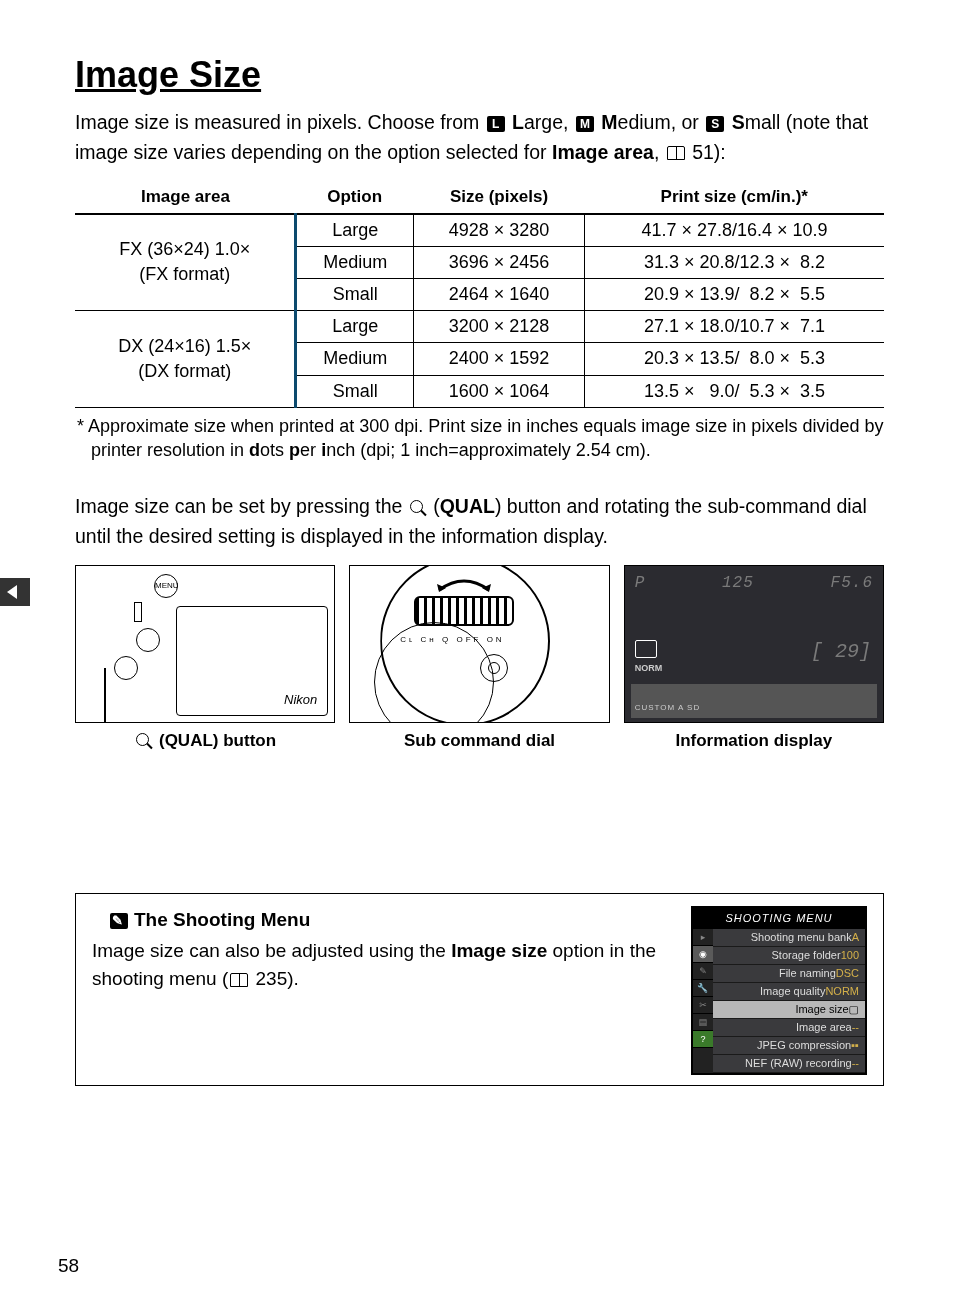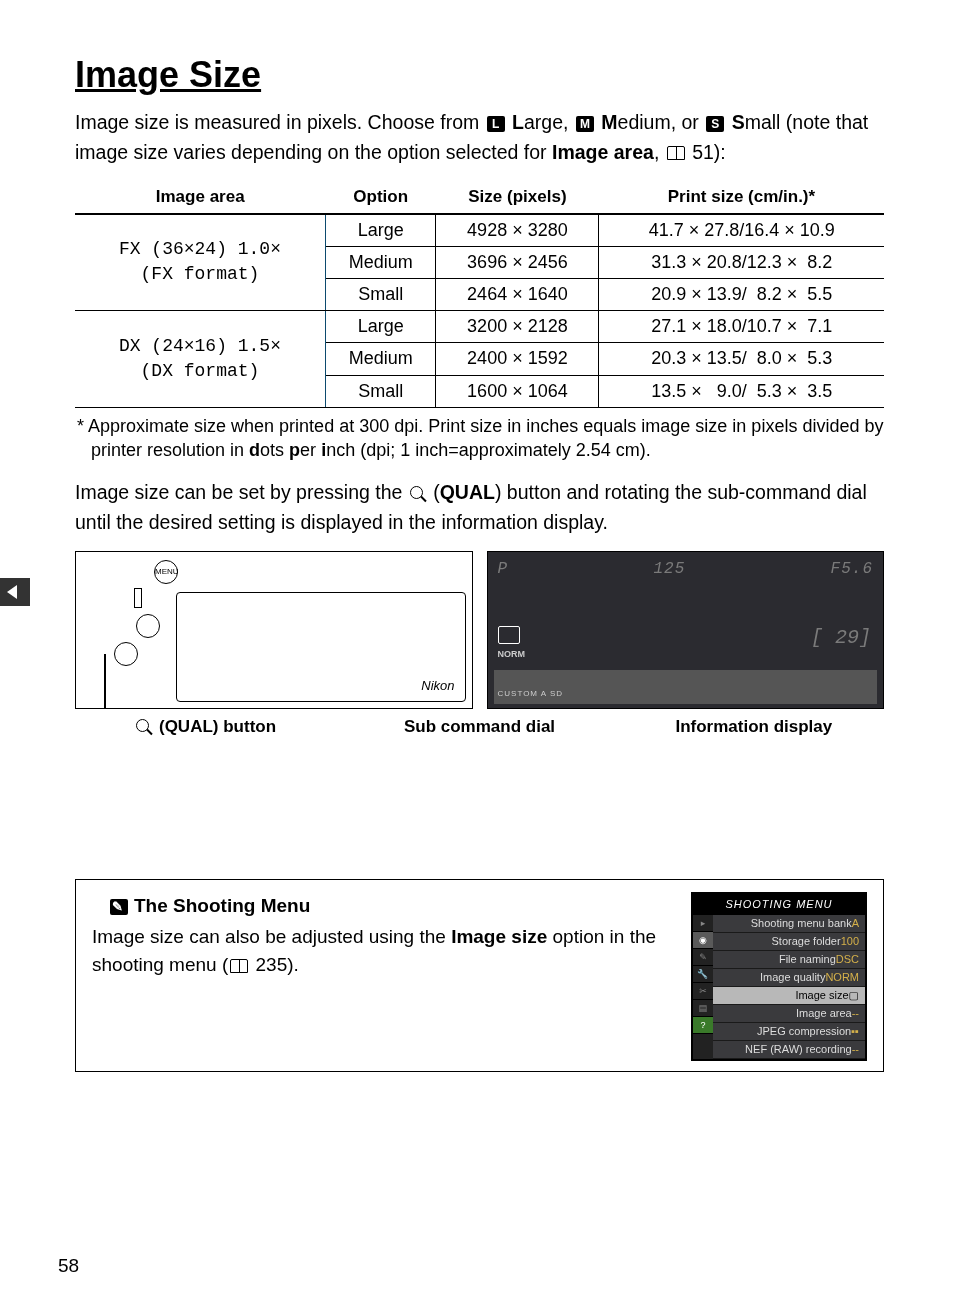--- a/index.html
+++ b/index.html
@@ -59,29 +59,29 @@
     font-weight: bold;
     font-size: 17px;
     padding: 4px 6px;
     border-bottom: 2px solid #000;
   }
   table.main td {
     padding: 3px 6px;
     text-align: center;
     border-bottom: 1px solid #000;
   }
-  table.main td.area { border-right: 1px solid #0c4a6e; font-family: Liberation Mono, monospace; }
+  table.main td.area { border-right: 3px solid #0c4a6e; }
   table.main td.opt { border-right: 1px solid #000; }
   table.main td.px { border-right: 1px solid #000; }
   table.main td.print { text-align: center; font-variant-numeric: tabular-nums; white-space: pre; }
   .footnote {
     font-size: 18px;
     padding-left: 16px;
     text-indent: -14px;
-    margin-bottom: 16px;
+    margin-bottom: 30px;
     line-height: 1.35;
   }
   .sidebar-icon {
     position: absolute;
     left: 0;
     top: 578px;
     width: 30px;
     height: 28px;
     background: #333;
   }
@@ -297,20 +297,33 @@
   <div class="illus">
     <div class="cam1-circle1">MENU</div>
     <div class="cam1-circle2"></div>
     <div class="cam1-rect">
         <div style="position:absolute;bottom:6px;right:10px;font-size:13px;font-style:italic">Nikon</div>
       </div>
     <div style="position:absolute;left:58px;top:36px;width:8px;height:20px;border:1.3px solid #000"></div>
     <div style="position:absolute;left:38px;top:90px;width:24px;height:24px;border:1.5px solid #000;border-radius:50%"></div>
     <div style="position:absolute;left:28px;bottom:0;width:1.5px;height:54px;background:#000"></div>
   </div>
+  <div class="illus">
+    <div class="cam2-bigcircle"></div>
+    <div class="cam2-arrow"><svg viewBox="0 0 60 20">
+          <path d="M5 14 Q30 -4 55 14" stroke="#000" stroke-width="3" fill="none"></path>
+          <path d="M3 8 L5 16 L12 12 Z" fill="#000"></path>
+          <path d="M57 8 L55 16 L48 12 Z" fill="#000"></path>
+        </svg></div>
+    <div class="cam2-dial"></div>
+    <div style="position:absolute;left:50px;top:68px;font-size:8px;letter-spacing:3px">Cʟ Cʜ Q     OFF    ON</div>
+    <div style="position:absolute;left:130px;top:88px;width:28px;height:28px;border:1.5px solid #000;border-radius:50%"></div>
+    <div style="position:absolute;left:138px;top:96px;width:12px;height:12px;border:1.5px solid #000;border-radius:50%"></div>
+    <div style="position:absolute;left:24px;bottom:-20px;width:120px;height:120px;border:1.5px solid #000;border-radius:50%"></div>
+  </div>
   <div class="illus illus-dark">
     <div class="info-top">
         <span>P</span>
         <span>125</span>
         <span>F5.6</span>
       </div>
     <div class="info-mid">[  29]</div>
     <div class="info-mid2"></div>
     <div class="info-norm">NORM</div>
     <div class="info-strip1">SHOOT A  ISO  N        OFF</div>

